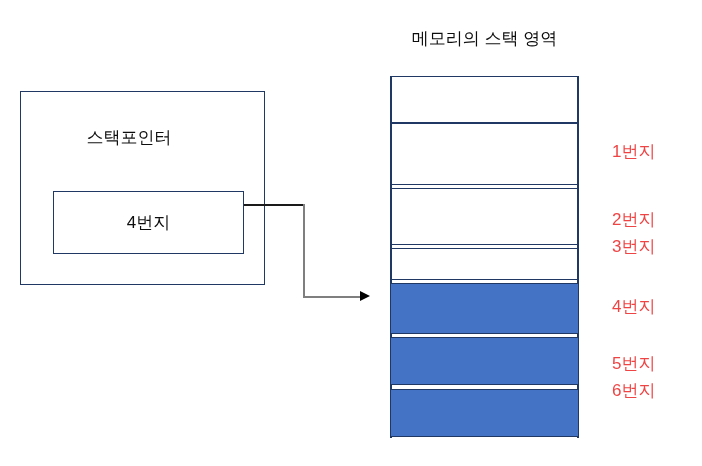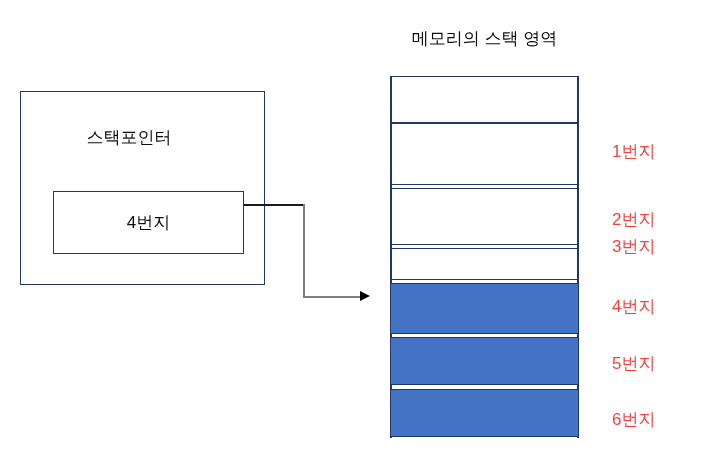--- a/index.html
+++ b/index.html
@@ -172,16 +172,16 @@
       <div class="cell filled" style="top: 261px; height: 48px;"></div>
       <div class="cell filled" style="top: 313px; height: 48px;"></div>
     </div>
 
   <div id="addr-layer">
       <div class="addr" style="top: 140px;">1번지</div>
       <div class="addr" style="top: 208px;">2번지</div>
       <div class="addr" style="top: 235px;">3번지</div>
       <div class="addr" style="top: 295px;">4번지</div>
       <div class="addr" style="top: 352px;">5번지</div>
-      <div class="addr" style="top: 408px;">6번지</div>
+      <div class="addr" style="top: 379px;">6번지</div>
     </div>
 
 </div>
 
 </body></html>

